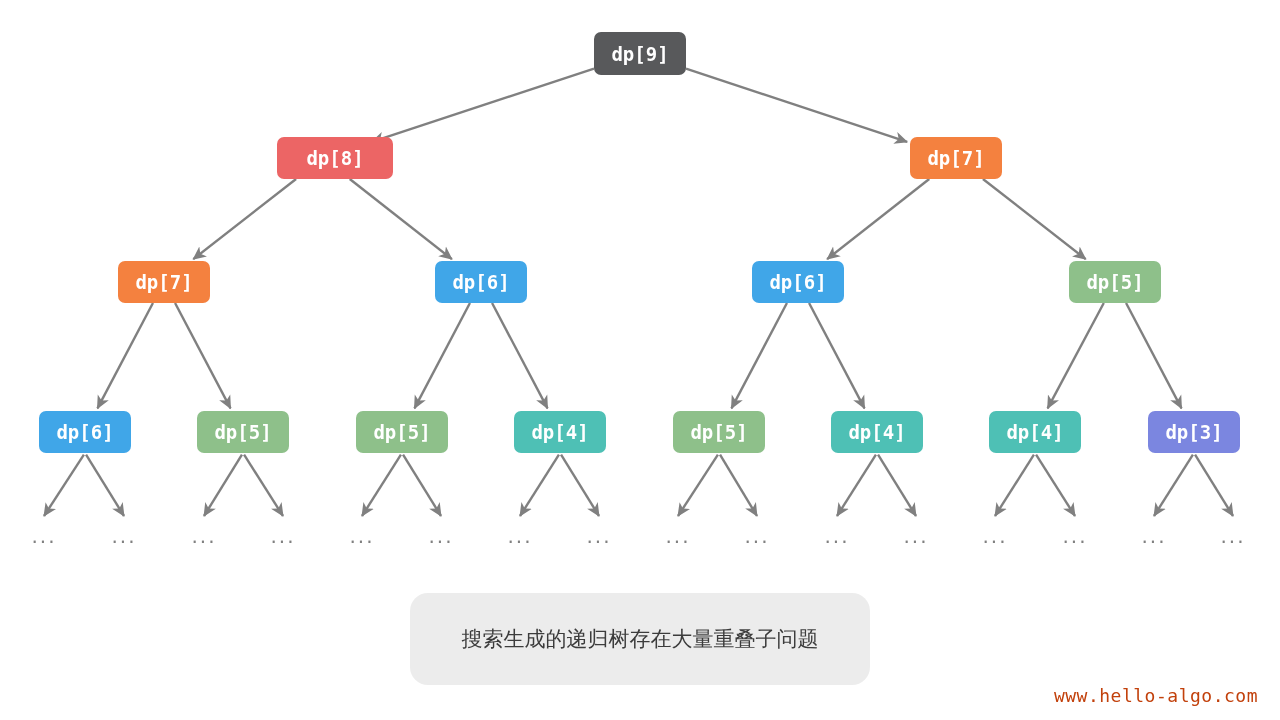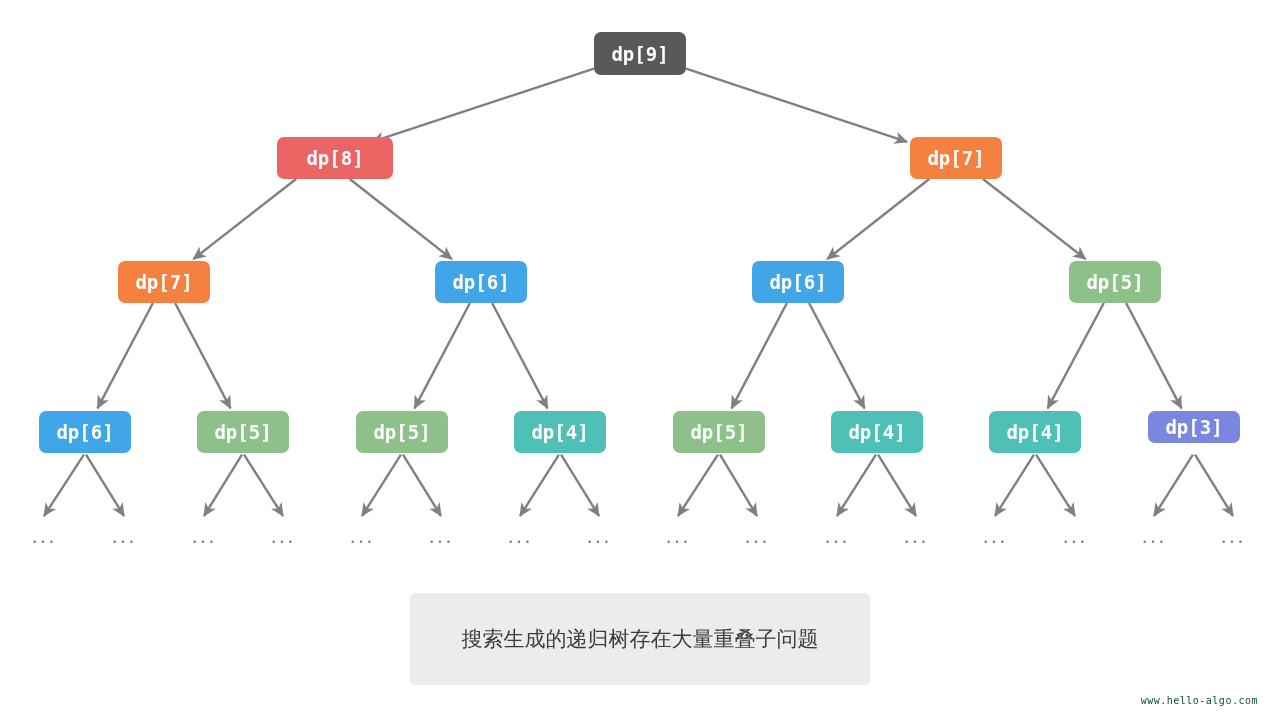--- a/index.html
+++ b/index.html
@@ -51,21 +51,21 @@
     transform: translate(-50%, -50%);
     white-space: nowrap;
   }
   #caption-box {
     position: absolute;
     left: 410px;
     top: 593px;
     width: 460px;
     height: 92px;
     background: #ececec;
-    border-radius: 5px;
+    border-radius: 18px;
     display: flex;
     flex-direction: column;
     align-items: center;
     justify-content: center;
     box-sizing: border-box;
   }
   .caption-line {
     color: #3c3c3c;
     font-family: "DejaVu Sans", sans-serif;
     font-size: 21px;
@@ -75,23 +75,23 @@
   .caption-line sup {
     font-size: 14px;
     font-weight: 700;
     vertical-align: super;
     line-height: 0;
   }
   #watermark {
     position: absolute;
     right: 22px;
     bottom: 14px;
-    color: #14532d;
+    color: #c2410c;
     font-family: "DejaVu Sans Mono", monospace;
-    font-size: 10px;
+    font-size: 18px;
     letter-spacing: 0.5px;
     white-space: nowrap;
   }
 </style>
 </head>
 <body>
 
 <div id="canvas">
 
   <svg id="edges" viewBox="0 0 1280 720" xmlns="http://www.w3.org/2000/svg">
@@ -144,21 +144,21 @@
       <div class="node" style="left: 435px; top: 261px; width: 92px; height: 42px; background: rgb(64, 166, 232);">dp[6]</div>
       <div class="node" style="left: 752px; top: 261px; width: 92px; height: 42px; background: rgb(64, 166, 232);">dp[6]</div>
       <div class="node" style="left: 1069px; top: 261px; width: 92px; height: 42px; background: rgb(142, 192, 138);">dp[5]</div>
       <div class="node" style="left: 39px; top: 411px; width: 92px; height: 42px; background: rgb(64, 166, 232);">dp[6]</div>
       <div class="node" style="left: 197px; top: 411px; width: 92px; height: 42px; background: rgb(142, 192, 138);">dp[5]</div>
       <div class="node" style="left: 356px; top: 411px; width: 92px; height: 42px; background: rgb(142, 192, 138);">dp[5]</div>
       <div class="node" style="left: 514px; top: 411px; width: 92px; height: 42px; background: rgb(78, 192, 181);">dp[4]</div>
       <div class="node" style="left: 673px; top: 411px; width: 92px; height: 42px; background: rgb(142, 192, 138);">dp[5]</div>
       <div class="node" style="left: 831px; top: 411px; width: 92px; height: 42px; background: rgb(78, 192, 181);">dp[4]</div>
       <div class="node" style="left: 989px; top: 411px; width: 92px; height: 42px; background: rgb(78, 192, 181);">dp[4]</div>
-      <div class="node" style="left: 1148px; top: 411px; width: 92px; height: 32px; background: rgb(123, 134, 224);">dp[3]</div>
+      <div class="node" style="left: 1148px; top: 411px; width: 92px; height: 42px; background: rgb(123, 134, 224);">dp[3]</div>
     </div>
   <div id="ellipsis-layer">
       <div class="ellipsis" style="left: 44px; top: 536px;">...</div>
       <div class="ellipsis" style="left: 124px; top: 536px;">...</div>
       <div class="ellipsis" style="left: 204px; top: 536px;">...</div>
       <div class="ellipsis" style="left: 283px; top: 536px;">...</div>
       <div class="ellipsis" style="left: 362px; top: 536px;">...</div>
       <div class="ellipsis" style="left: 441px; top: 536px;">...</div>
       <div class="ellipsis" style="left: 520px; top: 536px;">...</div>
       <div class="ellipsis" style="left: 599px; top: 536px;">...</div>

